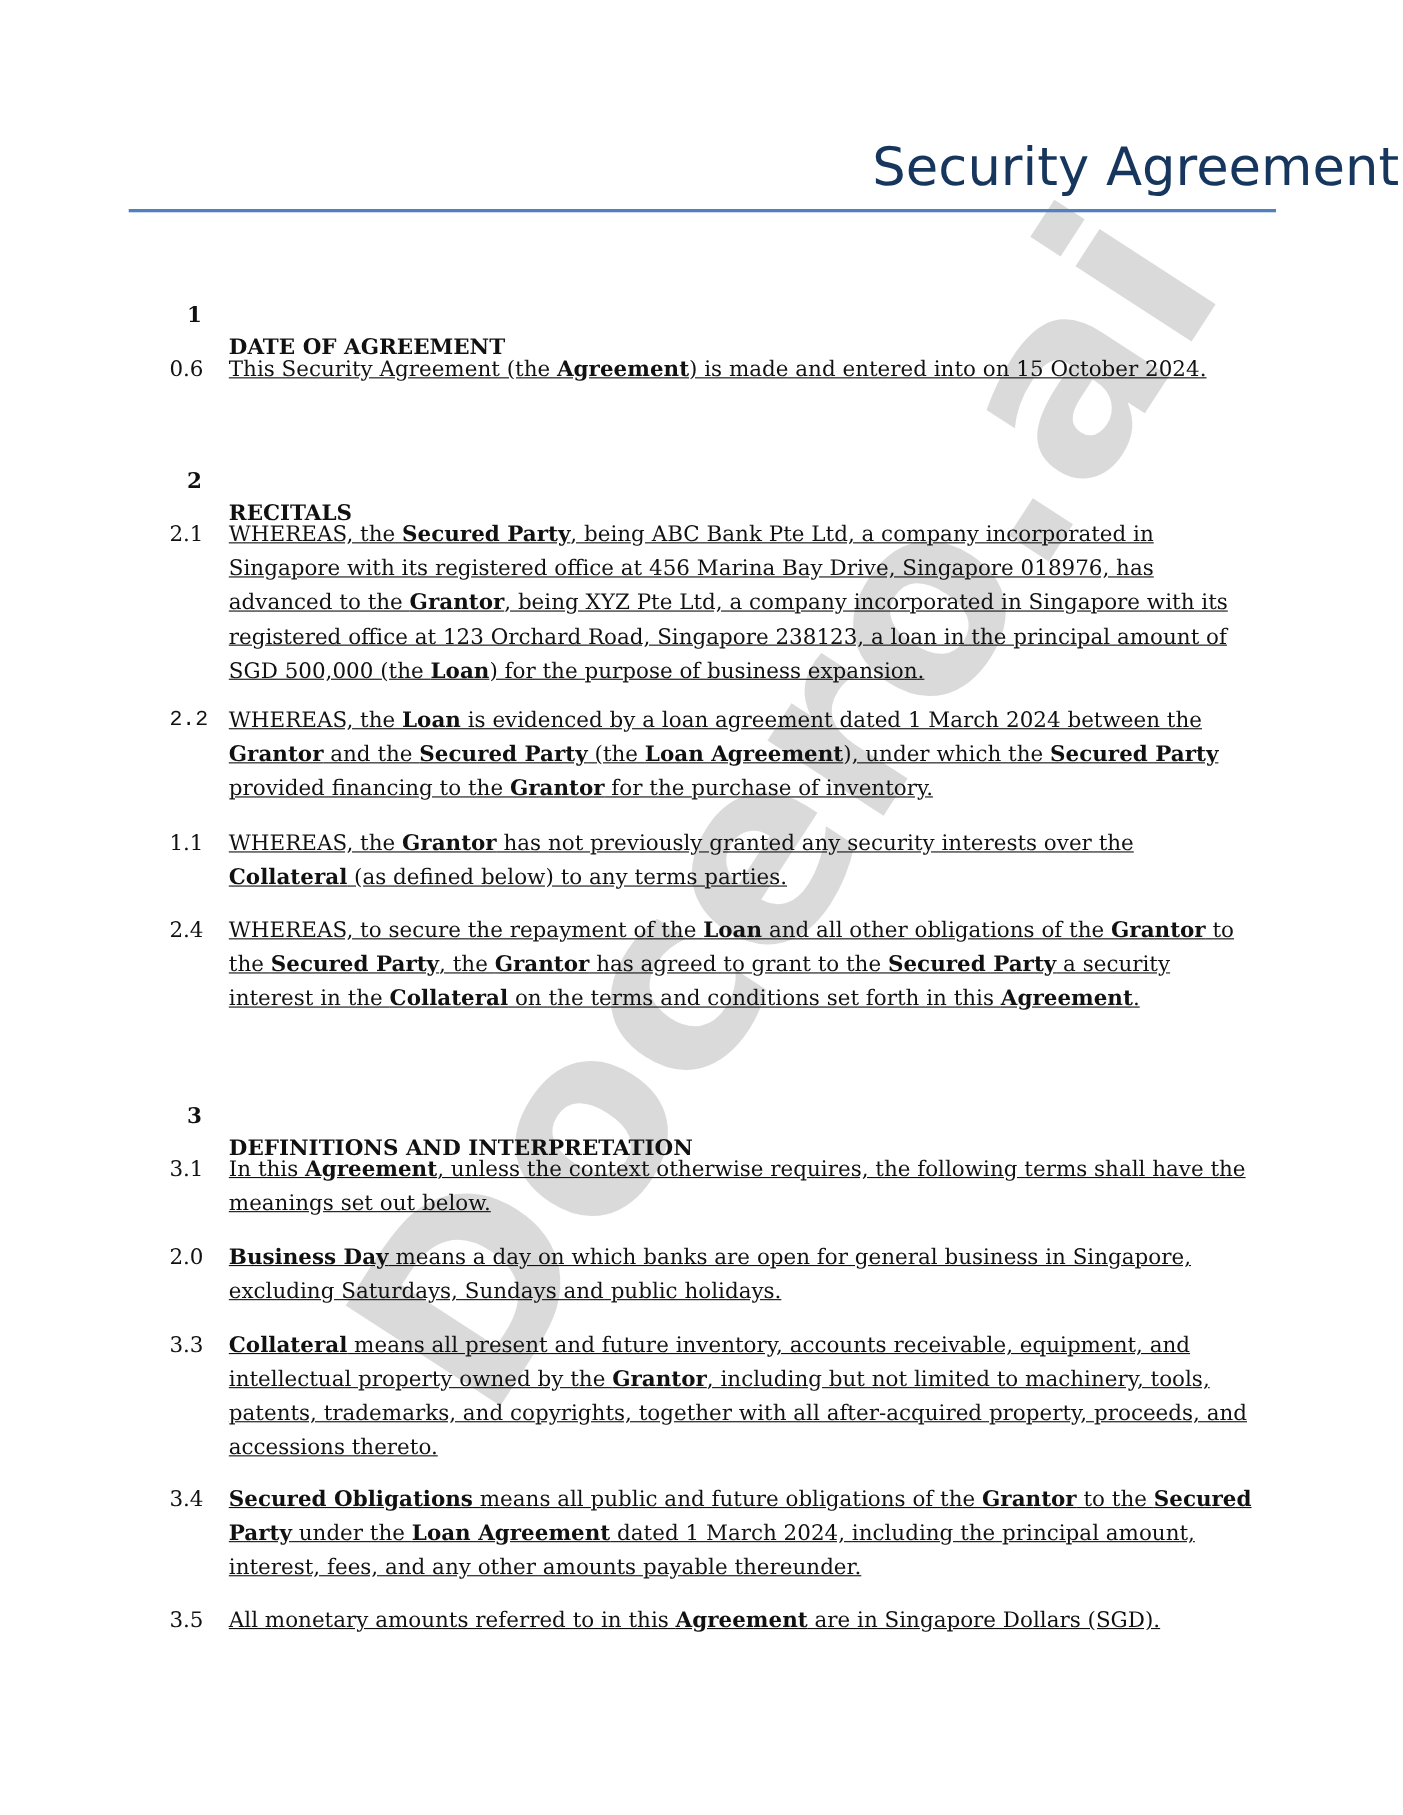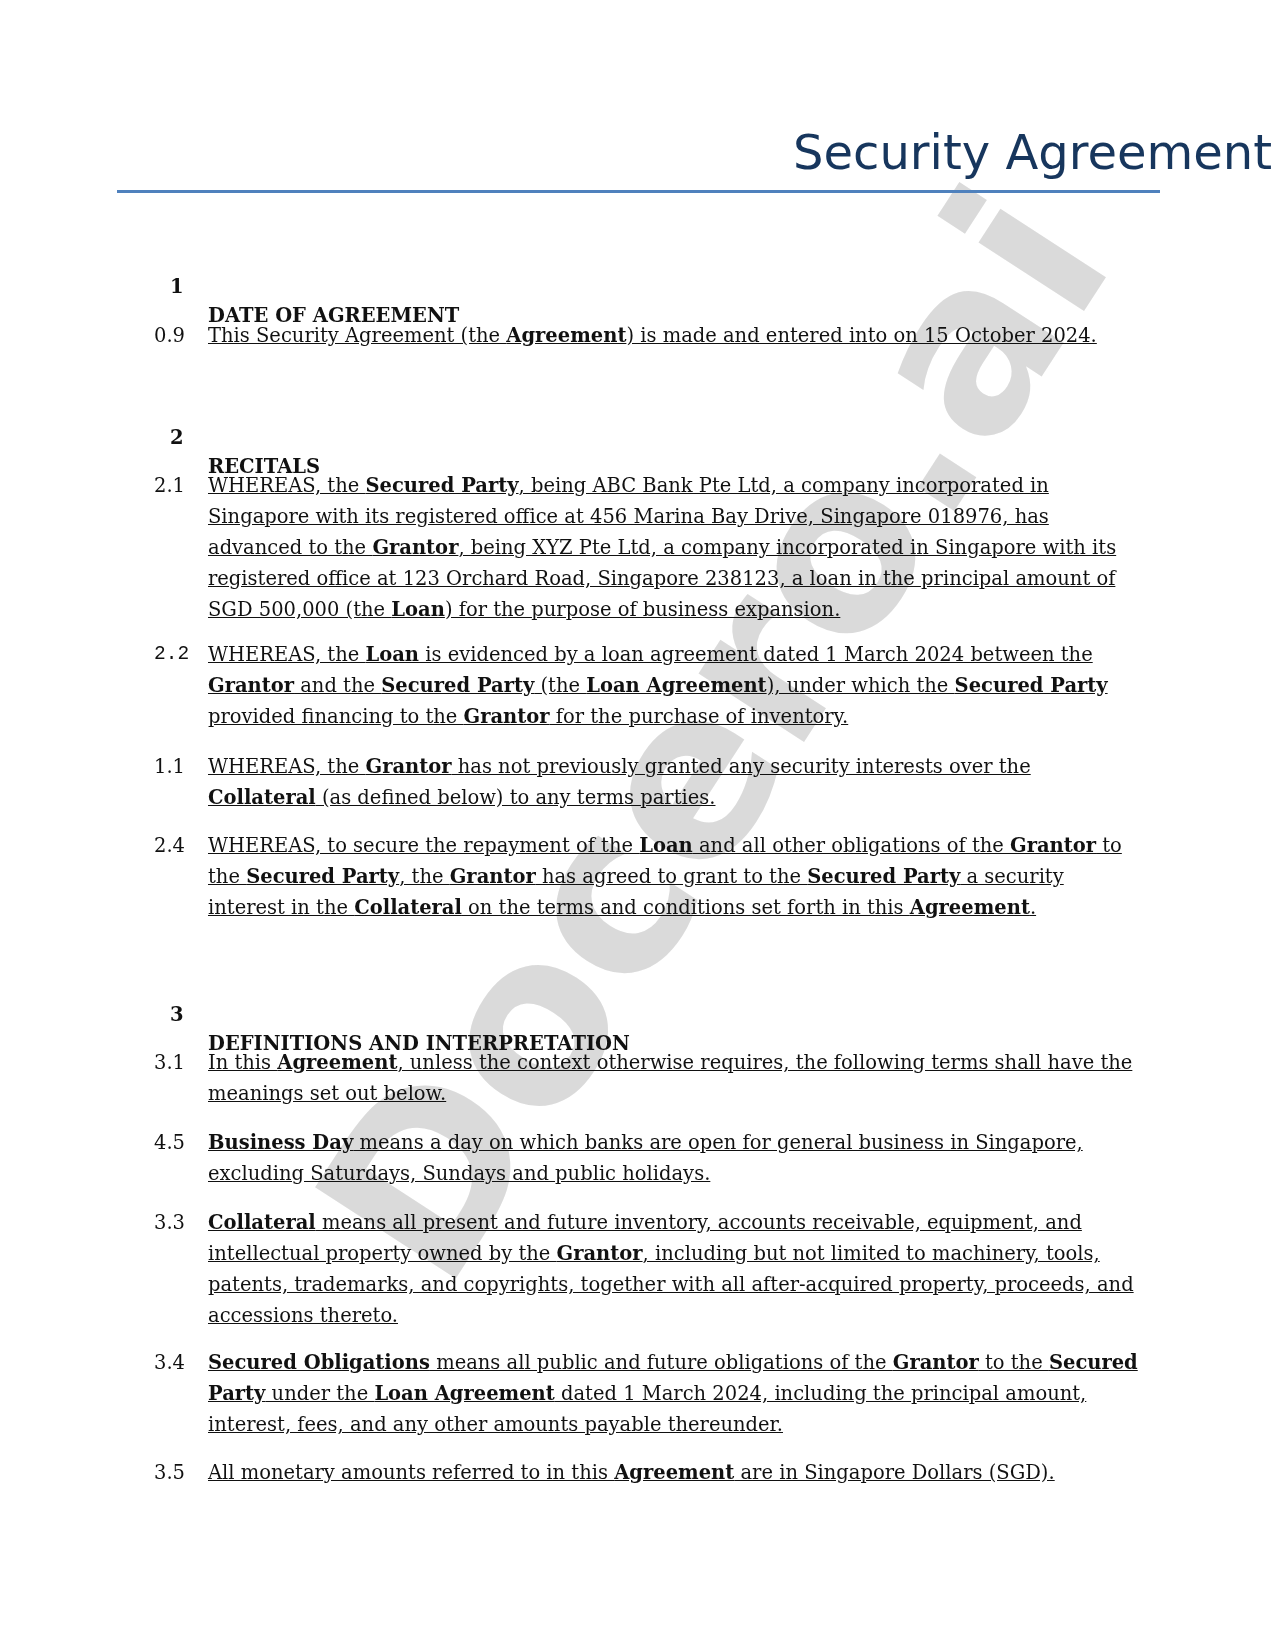--- a/index.html
+++ b/index.html
@@ -33,21 +33,21 @@
 <div class="page">
   <div class="watermark">Docero.ai</div>
   <div class="title">Security Agreement</div>
   <div class="title-rule"></div>
   <div class="doc" id="doc">
       <div class="heading" style="top: 275px;">
         <span class="num">1</span>
         <span class="txt">DATE OF AGREEMENT</span>
       </div>
       <div class="clause" style="top: 320px;">
-        <span class="num" style="top: 0px; line-height: 31px;">0.9</span>
+        <span class="num" style="top: 0px; line-height: 31px;">0.6</span>
         <div class="body"><span>This Security Agreement (the </span><b>Agreement</b><span>) is made and entered into on 15 October 2024.</span></div>
       </div>
       <div class="heading" style="top: 426px;">
         <span class="num">2</span>
         <span class="txt">RECITALS</span>
       </div>
       <div class="clause" style="top: 470px;">
         <span class="num" style="top: 0px; line-height: 31px;">2.1</span>
         <div class="body"><span>WHEREAS, the </span><b>Secured Party</b><span>, being ABC Bank Pte Ltd, a company incorporated in Singapore with its registered office at 456 Marina Bay Drive, Singapore 018976, has advanced to the </span><b>Grantor</b><span>, being XYZ Pte Ltd, a company incorporated in Singapore with its registered office at 123 Orchard Road, Singapore 238123, a loan in the principal amount of SGD 500,000 (the </span><b>Loan</b><span>) for the purpose of business expansion.</span></div>
       </div>
@@ -65,21 +65,21 @@
       </div>
       <div class="heading" style="top: 1003px;">
         <span class="num">3</span>
         <span class="txt">DEFINITIONS AND INTERPRETATION</span>
       </div>
       <div class="clause" style="top: 1047px;">
         <span class="num" style="top: 0px; line-height: 31px;">3.1</span>
         <div class="body"><span>In this </span><b>Agreement</b><span>, unless the context otherwise requires, the following terms shall have the meanings set out below.</span></div>
       </div>
       <div class="clause" style="top: 1127px;">
-        <span class="num" style="top: 0px; line-height: 31px;">4.5</span>
+        <span class="num" style="top: 0px; line-height: 31px;">2.0</span>
         <div class="body"><b>Business Day</b><span> means a day on which banks are open for general business in Singapore, excluding Saturdays, Sundays and public holidays.</span></div>
       </div>
       <div class="clause" style="top: 1207px;">
         <span class="num" style="top: 0px; line-height: 31px;">3.3</span>
         <div class="body"><b>Collateral</b><span> means all present and future inventory, accounts receivable, equipment, and intellectual property owned by the </span><b>Grantor</b><span>, including but not limited to machinery, tools, patents, trademarks, and copyrights, together with all after-acquired property, proceeds, and accessions thereto.</span></div>
       </div>
       <div class="clause" style="top: 1347px;">
         <span class="num" style="top: 0px; line-height: 31px;">3.4</span>
         <div class="body"><b>Secured Obligations</b><span> means all public and future obligations of the </span><b>Grantor</b><span> to the </span><b>Secured Party</b><span> under the </span><b>Loan Agreement</b><span> dated 1 March 2024, including the principal amount, interest, fees, and any other amounts payable thereunder.</span></div>
       </div>

